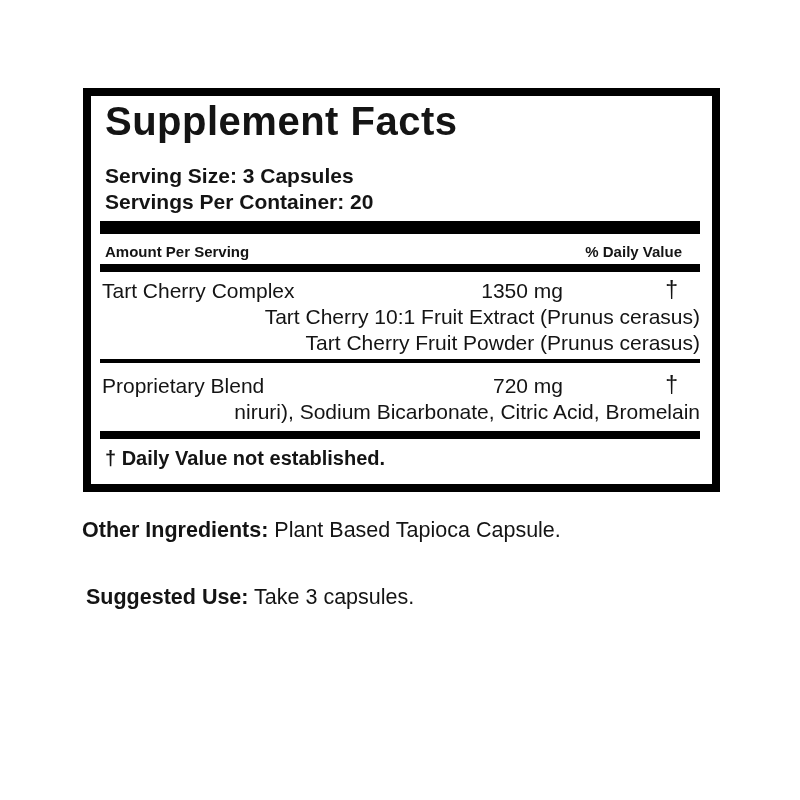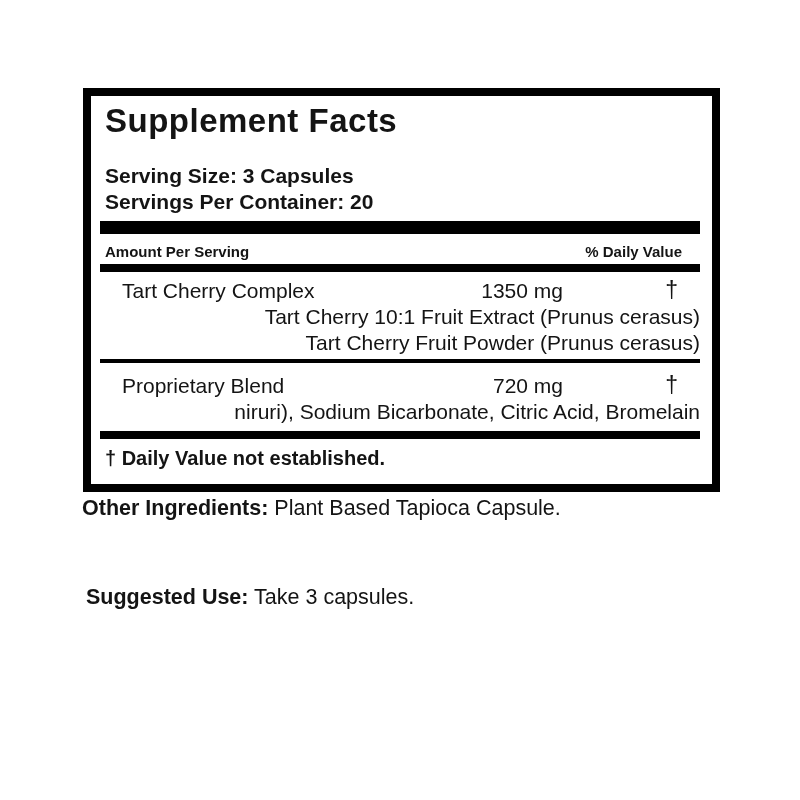--- a/index.html
+++ b/index.html
@@ -18,21 +18,21 @@
     left: 83px;
     top: 88px;
     width: 637px;
     height: 404px;
     border: 8px solid #000000;
     background: #ffffff;
     padding: 0 12px 0 9px;
   }
   .panel-title {
     margin: 2px 0 0 5px;
-    font-size: 33px;
+    font-size: 40px;
     line-height: 46px;
     font-weight: bold;
     letter-spacing: 0.5px;
     white-space: nowrap;
   }
   .serving-line {
     margin-left: 5px;
     font-size: 21px;
     line-height: 26px;
     font-weight: 600;
@@ -56,21 +56,21 @@
   .head-row .right { margin-right: 18px; }
   .ing-row {
     display: flex;
     align-items: baseline;
     font-size: 21px;
     line-height: 25px;
     font-weight: 400;
     margin-top: 6px;
   }
   .ing-row.second { margin-top: 10px; }
-  .ing-name { flex: 1; margin-left: 22px; white-space: nowrap; }
+  .ing-name { flex: 1; margin-left: 2px; white-space: nowrap; }
   .ing-amount { text-align: right; white-space: nowrap; }
   .ing-dv {
     width: 137px;
     text-align: right;
     padding-right: 22px;
     font-size: 23px;
     white-space: nowrap;
   }
   .sub-line {
     margin: 1px 0 0 27px;
@@ -88,21 +88,21 @@
     font-weight: bold;
     white-space: nowrap;
   }
   .below-line {
     position: absolute;
     font-size: 21.5px;
     line-height: 26px;
     white-space: nowrap;
   }
   .below-line b { font-weight: bold; }
-  .other-ingredients { left: 82px; top: 495px; }
+  .other-ingredients { left: 82px; top: 517px; }
   .suggested-use { left: 86px; top: 584px; }
 </style>
 </head>
 <body>
 
 <div class="page">
 
   <div class="facts-box">
 
     <div class="panel-title">Supplement Facts</div>

